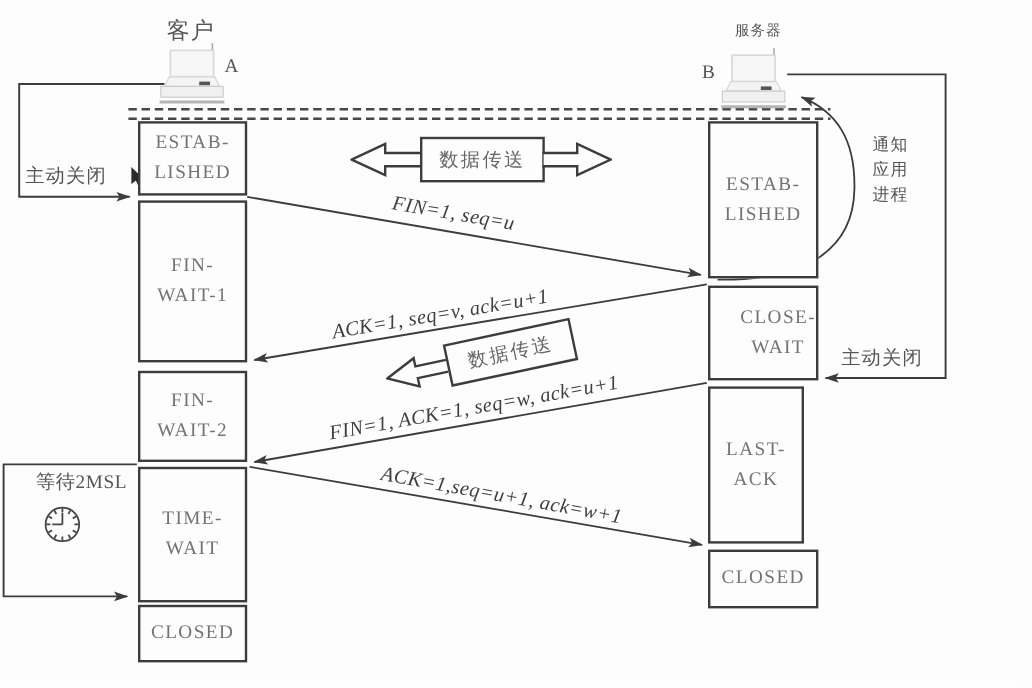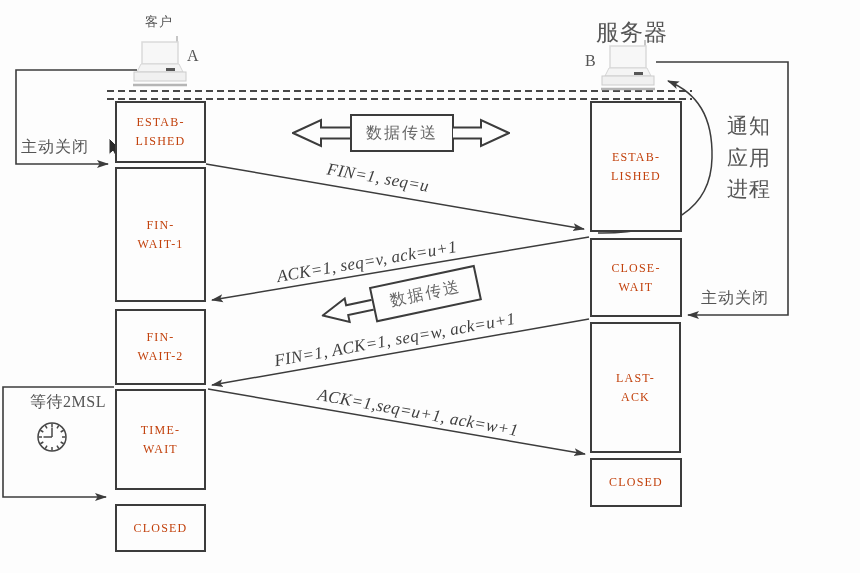--- a/index.html
+++ b/index.html
@@ -7,34 +7,34 @@
     position:relative;width:860px;height:573px;background:#fdfdfd;overflow:hidden;
     font-family:"Liberation Serif","DejaVu Serif",serif;color:#4a4a4a;
   }
   #diagram-lines{position:absolute;left:0;top:0;}
   .lbl{position:absolute;color:#555;font-size:16px;letter-spacing:1px;white-space:nowrap;}
   .state-box{
     position:absolute;box-sizing:border-box;border:2px solid #3c3c3c;background:#fdfdfd;
     display:flex;align-items:center;justify-content:center;text-align:center;
   }
   .state-label{
-    white-space:pre-line;font-size:12px;line-height:1.55;letter-spacing:1.2px;color:#c2410c;
+    white-space:pre-line;font-size:16px;line-height:1.55;letter-spacing:1.2px;color:#737373;
   }
   .msg{
     position:absolute;font-style:italic;font-size:17px;letter-spacing:.4px;color:#3f3f3f;
     white-space:nowrap;transform-origin:center;
   }
   .dt-group{position:absolute;display:flex;align-items:center;}
   .dt-box{
     box-sizing:border-box;border:2px solid #3c3c3c;background:#fdfdfd;
     display:flex;align-items:center;justify-content:center;
   }
   .dt-label{font-size:16px;letter-spacing:2px;color:#666;white-space:nowrap;}
   .block-arrow{flex:0 0 auto;}
-  #notify-label{line-height:1.5;white-space:pre-line;text-align:left;letter-spacing:1px;font-size:21px;}
+  #notify-label{line-height:1.5;white-space:pre-line;text-align:left;letter-spacing:1px;font-size:14px;}
 </style>
 </head>
 <body>
 
 <div id="stage">
 
   <svg id="diagram-lines" width="860" height="573" viewBox="0 0 860 573">
     <defs>
       <marker id="arr" markerWidth="13" markerHeight="10" refX="11" refY="5" orient="auto" markerUnits="userSpaceOnUse">
         <path d="M0,1 L12,5 L0,9 L2.6,5 Z" fill="#3c3c3c"></path>
@@ -97,23 +97,23 @@
       </g>
       <line x1="52" y1="437" x2="52" y2="427.5"></line>
       <line x1="52" y1="437" x2="43.5" y2="437"></line>
     </g>
 
     <g transform="translate(109,138)">
       <polygon points="0,0 0,16.5 4,13.2 7.1,20 9.7,18.8 6.8,12.1 11.7,11.5" fill="#2b2b2b" stroke="#ffffff" stroke-width="1"></polygon>
     </g>
   </svg>
 
-  <div class="lbl" style="left:133px;top:13px;width:52px;text-align:center;font-size:13px;">客户</div>
+  <div class="lbl" style="left:133px;top:13px;width:52px;text-align:center;font-size:19px;">客户</div>
   <div class="lbl" style="left:187px;top:47px;">A</div>
-  <div class="lbl" style="left:594px;top:17px;width:76px;text-align:center;font-size:23px;">服务器</div>
+  <div class="lbl" style="left:594px;top:17px;width:76px;text-align:center;font-size:12px;">服务器</div>
   <div class="lbl" style="left:585px;top:52px;">B</div>
 
   <div class="lbl" style="left:21px;top:137px;text-align:center;">主动关闭</div>
   <div class="lbl" style="left:701px;top:288px;">主动关闭</div>
   <div class="lbl" id="notify-label" style="left:727px;top:111px;">通知
 应用
 进程</div>
   <div class="lbl" style="left:30px;top:392px;letter-spacing:.5px;">等待2MSL</div>
 
   <div class="state-box" style="left:115px;top:101px;width:91px;height:62px;">
@@ -121,37 +121,37 @@
 LISHED</span>
     </div>
   <div class="state-box" style="left:115px;top:167px;width:91px;height:135px;">
     <span class="state-label">FIN-
 WAIT-1</span>
     </div>
   <div class="state-box" style="left:115px;top:309px;width:91px;height:76px;">
     <span class="state-label">FIN-
 WAIT-2</span>
     </div>
-  <div class="state-box" style="left:115px;top:389px;width:91px;height:101px;">
+  <div class="state-box" style="left:115px;top:389px;width:91px;height:113px;">
     <span class="state-label">TIME-
 WAIT</span>
     </div>
   <div class="state-box" style="left:115px;top:504px;width:91px;height:48px;">
     <span class="state-label">CLOSED</span>
     </div>
 
   <div class="state-box" style="left:590px;top:101px;width:92px;height:131px;">
     <span class="state-label">ESTAB-
 LISHED</span>
     </div>
-  <div class="state-box" style="left:590px;top:238px;width:92px;height:79px;">
+  <div class="state-box" style="left:590px;top:238px;width:92px;height:79px;justify-content:flex-end;">
     <span class="state-label">CLOSE-
 WAIT</span>
     </div>
-  <div class="state-box" style="left:590px;top:322px;width:91px;height:131px;">
+  <div class="state-box" style="left:590px;top:322px;width:80px;height:131px;">
     <span class="state-label">LAST-
 ACK</span>
     </div>
   <div class="state-box" style="left:590px;top:458px;width:92px;height:49px;">
     <span class="state-label">CLOSED</span>
     </div>
 
   <div class="msg" style="left:378px;top:178px;transform:translate(-50%,-50%) rotate(9.8deg);">FIN=1, seq=u</div>
   <div class="msg" style="left:367px;top:262px;transform:translate(-50%,-50%) rotate(-9.5deg);">ACK=1, seq=v, ack=u+1</div>
   <div class="msg" style="left:395px;top:340px;transform:translate(-50%,-50%) rotate(-10deg);">FIN=1, ACK=1, seq=w, ack=u+1</div>

